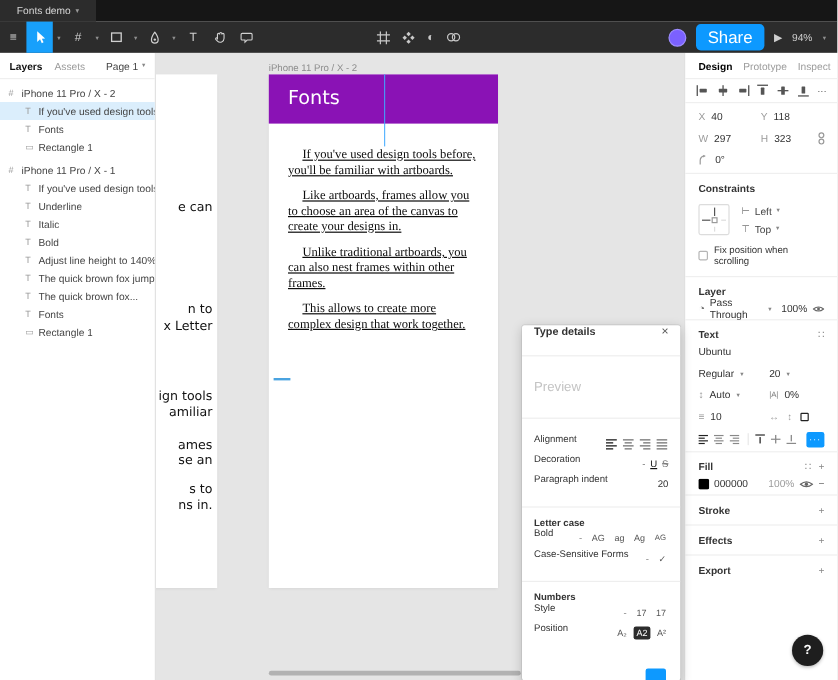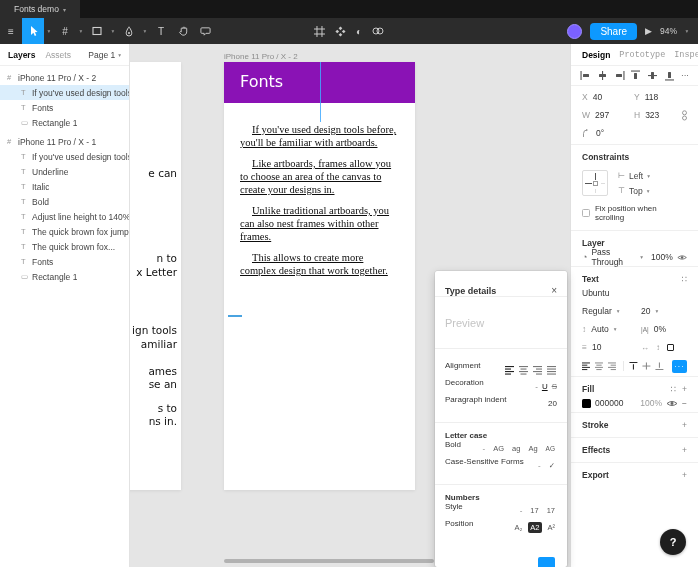--- a/index.html
+++ b/index.html
@@ -11,21 +11,21 @@
   .tab { display:flex; align-items:center; gap:4px; padding:0 14px; height:18px; background:#2c2c2c; color:#d6d6d6; font-size:8.5px; }
   .tab .caret { color:#9a9a9a; font-size:6px; }
   .toolbar { position:absolute; left:0; top:18px; width:698px; height:26px; background:#2c2c2c; display:flex; align-items:center; z-index:40; }
   .tgrp { display:flex; align-items:center; }
   .tbtn { width:22px; height:26px; display:flex; align-items:center; justify-content:center; color:#d0d0d0; font-size:10px; }
   .tbtn.sel { background:#18a0fb; }
   .tcaret { color:#8f8f8f; font-size:5.5px; width:10px; text-align:center; }
   .tcenter { position:absolute; left:50%; top:0; transform:translateX(-50%); height:26px; display:flex; align-items:center; gap:10px; }
   .tright { position:absolute; right:6px; top:0; height:26px; display:flex; align-items:center; gap:8px; }
   .avatar { width:15px; height:15px; border-radius:50%; background:#7b61ff; border:1.5px solid #9d8dff; }
-  .share { background:#0d99ff; color:#fff; font-size:10px; padding:3px 10px; border-radius:4px; }
+  .share { background:#0d99ff; color:#fff; font-size:14px; padding:3px 10px; border-radius:4px; }
   .zoom { color:#d0d0d0; font-size:8.5px; display:flex; align-items:center; gap:5px; }
   .play { color:#cfcfcf; font-size:9px; }
 
   
   .left-panel { position:absolute; left:0; top:44px; width:130px; bottom:0; background:#fff; border-right:1px solid #e2e2e2; z-index:10; }
   .lp-head { height:22px; display:flex; align-items:center; padding:0 8px; border-bottom:1px solid #efefef; font-size:8.5px; }
   .lp-head .t1 { color:#111; font-weight:bold; }
   .lp-head .t2 { color:#9b9b9b; margin-left:10px; }
   .lp-head .pg { margin-left:auto; color:#444; display:flex; gap:3px; align-items:center; }
   .lp-head .caret { font-size:5.5px; color:#888; }
@@ -52,42 +52,42 @@
   .handle { position:absolute; width:5px; height:5px; background:#fff; border:1px solid #0d99ff; }
   .h-tl { left:-3px; top:-3px; } .h-tr { right:-3px; top:-3px; }
   .h-bl { left:-3px; bottom:-3px; } .h-br { right:-3px; bottom:-3px; }
   .size-badge { position:absolute; left:50%; bottom:-14px; transform:translateX(-50%); background:#0d99ff; color:#fff; font-size:7.5px; padding:1px 4px; border-radius:2px; white-space:nowrap; }
   .mini-dash { position:absolute; left:4px; top:253px; width:14px; height:2px; background:#4aa3e0; }
   .frag { position:absolute; right:4px; font-family:"DejaVu Sans", sans-serif; font-size:10.5px; color:#111; white-space:nowrap; }
   .hscroll { position:absolute; left:94px; bottom:4px; width:210px; height:4px; border-radius:2px; background:rgba(0,0,0,.22); }
 
   
   .tdetails { position:absolute; left:435px; top:271px; width:132px; height:296px; background:#fff; border-radius:2px; box-shadow:0 0 0 .5px rgba(0,0,0,.1), 0 3px 10px rgba(0,0,0,.2); z-index:25; overflow:hidden; }
-  .td-head { height:26px; display:flex; align-items:flex-end; justify-content:space-between; padding:0 10px; border-bottom:1px solid #eee; }
+  .td-head { height:26px; display:flex; align-items:flex-start; justify-content:space-between; padding:0 10px; border-bottom:1px solid #eee; }
   .td-title { font-size:9px; font-weight:bold; color:#333; }
   .td-close { color:#555; font-size:10px; }
   .td-preview { height:52px; border-bottom:1px solid #eee; display:flex; align-items:center; padding-left:10px; color:#c4c4c4; font-size:11px; }
   .td-rows { padding-top:12px; }
   .td-row { height:17px; display:flex; padding:0 10px; font-size:8px; color:#333; }
   .td-row .lbl { flex:1; white-space:nowrap; overflow:hidden; }
   .td-ctl { display:flex; align-items:center; gap:4px; }
   .td-sec { margin-top:10px; border-top:1px solid #eee; padding:8px 10px 0 10px; font-size:8px; font-weight:bold; color:#333; }
   .chip { font-size:7.5px; color:#555; padding:1px 2px; border-radius:2px; }
   .chip.on { background:#2c2c2c; color:#fff; }
   .dashbox { color:#888; font-size:8px; padding:0 2px; }
   .deco { font-size:8px; color:#777; }
   .deco.u { text-decoration:underline; color:#111; }
   .deco.s { text-decoration:line-through; }
   .blue-chip { position:absolute; left:103px; top:286px; width:17px; height:12px; background:#0d99ff; border-radius:2px; }
 
   
   .right-panel { position:absolute; right:0; top:44px; width:128px; bottom:0; background:#fff; border-left:1px solid #e0e0e0; z-index:10; font-size:8.5px; color:#333; }
   .rp-tabs { height:22px; display:flex; align-items:center; gap:9px; padding:0 11px; border-bottom:1px solid #efefef; }
   .rp-tabs .on { color:#000; font-weight:bold; }
-  .rp-tabs .off { color:#9b9b9b;font-family:Liberation Mono, monospace; }
+  .rp-tabs .off { color:#9b9b9b; }
   .rp-align { height:20px; display:flex; align-items:center; justify-content:space-between; padding:0 9px; border-bottom:1px solid #efefef; }
   .rp-grid { padding:2px 0; }
   .rp-prow { height:18px; display:flex; align-items:center; padding:0 11px; position:relative; }
   .cell { width:52px; display:flex; gap:5px; align-items:center; }
   .cell .k { color:#9b9b9b; }
   .cell .v { color:#333;text-align:center; }
   .rp-sec { border-top:1px solid #efefef; padding:7px 11px 0 11px; font-weight:bold; color:#333; display:flex; align-items:center; justify-content:space-between; }
   .rp-sec .sic { display:flex; gap:6px; font-weight:normal; color:#888; }
   .cw-wrap { display:flex; padding:8px 11px 6px 11px; gap:10px; }
   .cwidget { width:26px; height:26px; border:1px solid #dcdcdc; border-radius:2px; position:relative; }

